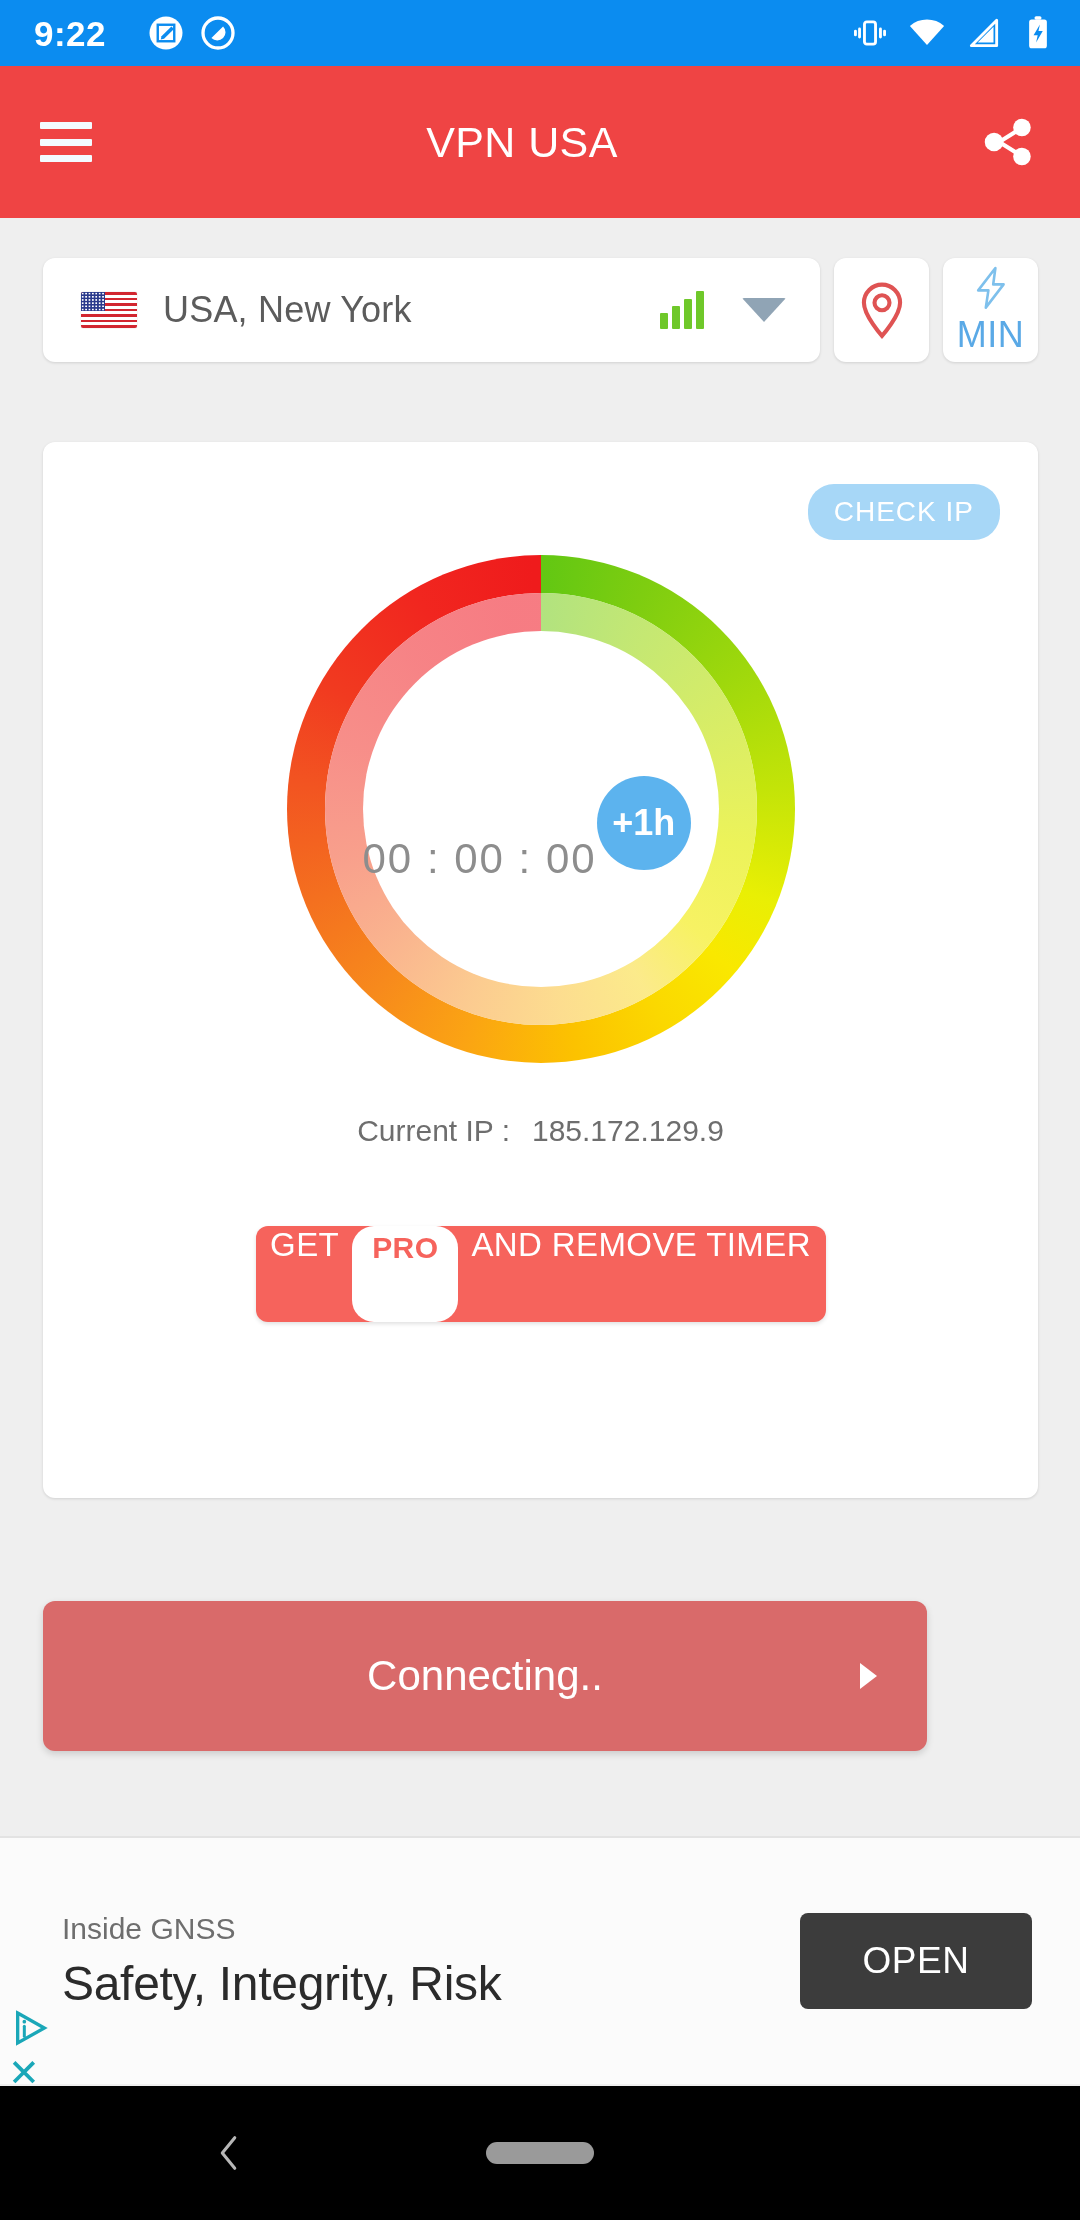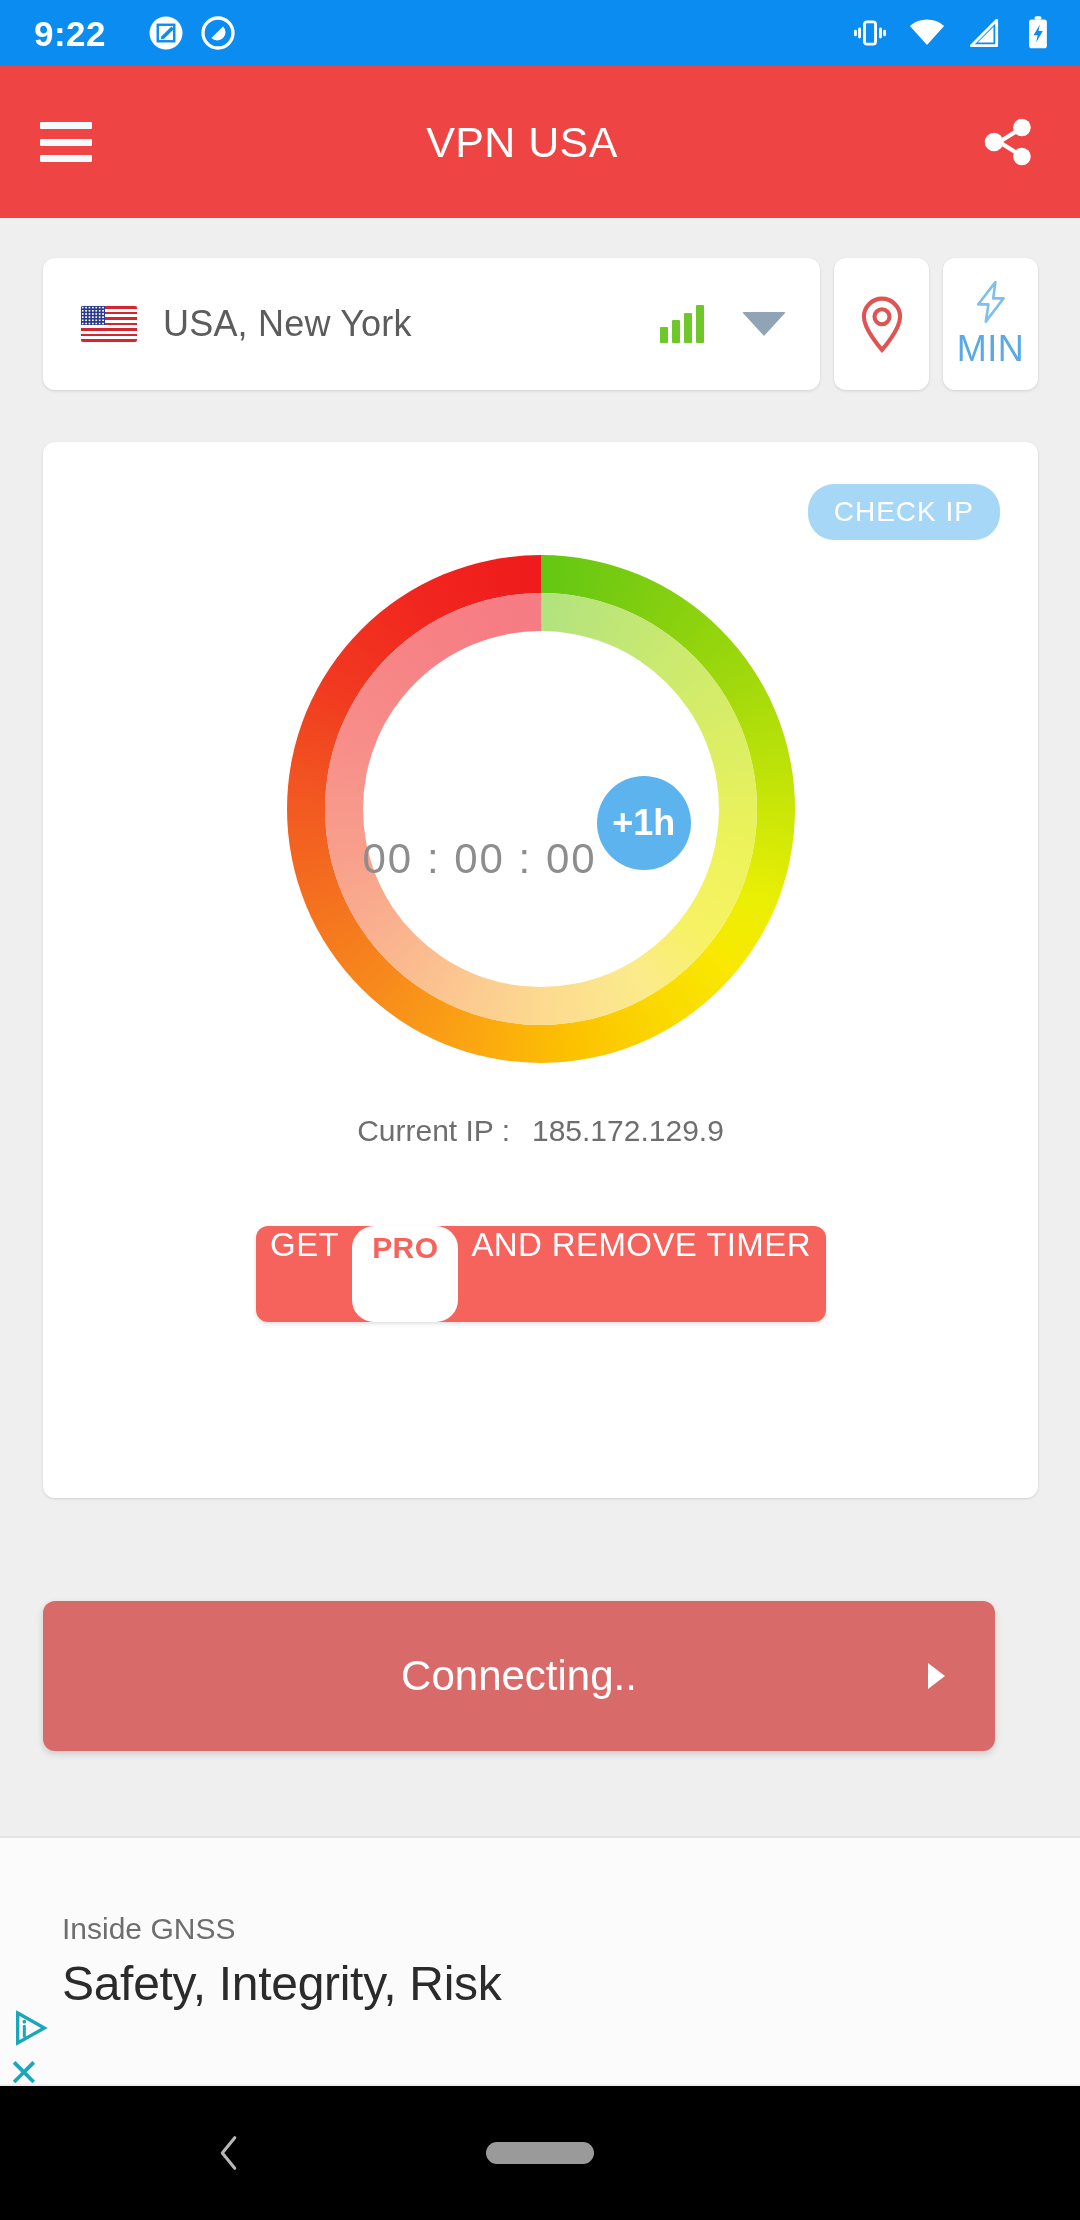--- a/index.html
+++ b/index.html
@@ -33,21 +33,21 @@
     justify-content:space-between; cursor:pointer; }
   .hamburger i{ display:block; height:7px; background:#f3fbff; border-radius:1px; }
   .appbar-title{
     flex:1; text-align:center; color:#fff; font-size:43px;
     font-weight:400; letter-spacing:.4px; margin-left:-20px;
   }
   .share-btn{ width:72px; height:72px; display:flex; align-items:center; justify-content:center; }
 
   
   .server-row{
-    position:absolute; top:258px; left:43px; width:995px; height:132px;
+    position:absolute; top:258px; left:43px; width:995px; height:104px;
     display:flex; gap:14px;
   }
   .card{ background:#fff; border-radius:12px; box-shadow:0 1px 3px rgba(0,0,0,.13); }
   .server-card{
     flex:1; display:flex; align-items:center; padding:0 34px 0 38px;
   }
   .flag{
     width:56px; height:36px; border-radius:2px; position:relative; overflow:hidden;
     flex:0 0 auto; box-shadow:0 0 1px rgba(0,0,0,.35);
     background:
@@ -166,21 +166,21 @@
     color:#fff; font-size:33px; letter-spacing:.4px; cursor:pointer;
     box-shadow:0 2px 4px rgba(0,0,0,.12);
   }
   .pro-pill{
     background:#fff; color:#f6635c; font-weight:bold; font-size:30px;
     border-radius:22px; padding:5px 20px; margin:0 13px;
   }
 
   
   .connect-btn{
-    position:absolute; left:43px; top:1601px; width:952px; height:150px;
+    position:absolute; left:43px; top:1601px; width:884px; height:150px;
     background:#d96a6a; border-radius:12px;
     display:flex; align-items:center; justify-content:center;
     color:#fff; font-size:42px; cursor:pointer;
     box-shadow:0 3px 7px rgba(0,0,0,.15);
   }
   .connect-arrow{
     position:absolute; right:50px; top:50%; transform:translateY(-50%);
     width:0; height:0; border-top:13px solid transparent;
     border-bottom:13px solid transparent; border-left:17px solid #fff;
   }
@@ -326,20 +326,21 @@
   <div class="connect-btn">
     <span>Connecting..</span>
     <span class="connect-arrow"></span>
   </div>
 
   <div class="ad">
     <div class="ad-text">
       <div class="ad-advertiser">Inside GNSS</div>
       <div class="ad-headline">Safety, Integrity, Risk</div>
     </div>
+    <div class="ad-open">OPEN</div>
   </div>
   <svg class="ad-choices" width="46" height="40" viewBox="0 0 24 24">
     <path d="M4 3 L20 12 L4 21 Z" fill="none" stroke="#1aa7b8" stroke-width="2"></path>
     <circle cx="8" cy="8.2" r="1.1" fill="#1aa7b8"></circle>
     <path d="M8 11 v6" stroke="#1aa7b8" stroke-width="1.8" stroke-linecap="round"></path>
   </svg>
   <div class="ad-close">✕</div>
 
   <div class="navbar">
     <svg class="nav-back" width="46" height="46" viewBox="0 0 24 24">

